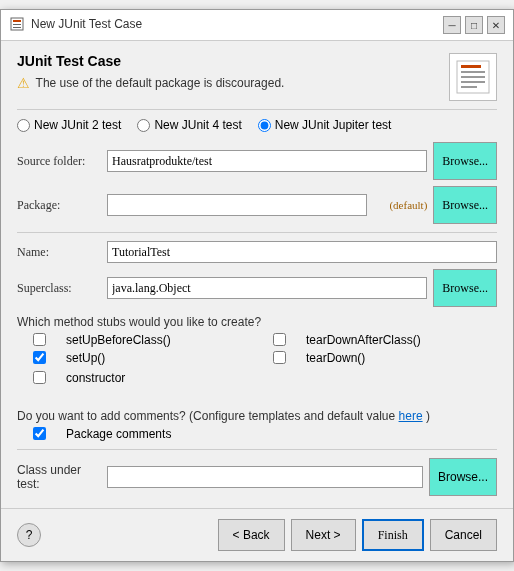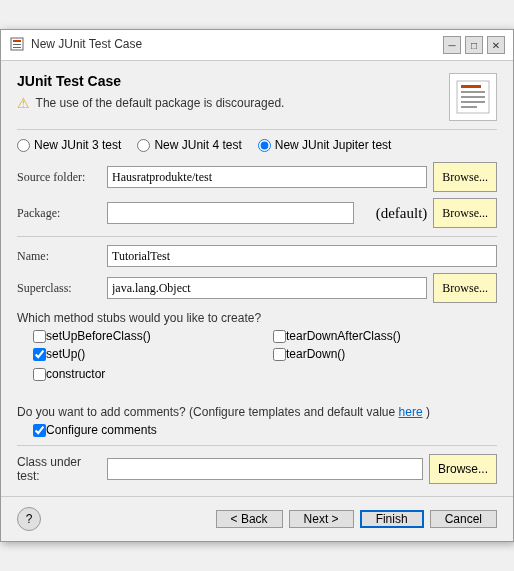--- a/index.html
+++ b/index.html
@@ -131,50 +131,50 @@
       font-size: 12px;
       font-family: inherit;
     }
     .form-input-suffix {
       display: flex;
       align-items: center;
       gap: 4px;
       flex: 1;
     }
     .suffix-text {
-      font-size: 15px;
-      color: #000000;
+      font-size: 11px;
+      color: #a16207;
       margin-left: 18px;
     }
     .browse-btn {
-      height: 30px;
+      height: 38px;
       padding: 0 8px;
       border: 1px solid #999;
-      background: #fef9c3;
+      background: #5eead4;
       font-size: 12px;
       cursor: pointer;
       white-space: nowrap;
       font-family: inherit;
     }
     .stub-section-label {
       font-size: 12px;
       color: #333;
       margin: 8px 0 4px 0;
     }
     .stub-grid {
       display: grid;
       grid-template-columns: 1fr 1fr;
       gap: 4px 16px;
       margin-left: 16px;
       margin-bottom: 6px;
     }
     .check-label {
       display: flex;
-      align-items: center;
-      gap: 0;
+      align-items: flex-start;
+      gap: 20px;
       font-size: 12px;
       cursor: pointer;
     }
     .constructor-label {
       margin-left: 16px;
       margin-bottom: 24px;
     }
     .comments-section {
       margin-top: 4px;
       margin-bottom: 8px;
@@ -210,32 +210,33 @@
     }
     .footer-left {
       display: flex;
       align-items: center;
     }
     .footer-right {
       display: flex;
       gap: 6px;
     }
     .footer-btn {
-      height: 18px;
+      height: 32px;
       padding: 0 14px;
       border: 1px solid #999;
       background: #e0e0e0;
       font-size: 12px;
       cursor: pointer;
       font-family: inherit;
     }
     .footer-btn.primary {
       border: 2px solid #0066cc;
       background: #e0e0e0;
       font-weight: normal;
+      font-family: Liberation Serif, serif;
     }
     .help-btn {
       width: 24px;
       height: 24px;
       border: 1px solid #999;
       border-radius: 12px;
       background: #e0e0e0;
       font-size: 12px;
       cursor: pointer;
       display: flex;
@@ -293,21 +294,21 @@
           <rect x="6" y="27" width="16" height="2" fill="#999"></rect>
         </svg>
       </div>
     </div>
 
     <hr class="separator">
 
     <div class="radio-row">
       <label class="radio-label">
         <input type="radio" name="junit-type" style="">
-        <span>New JUnit 3 test</span>
+        <span>New JUnit 2 test</span>
       </label>
       <label class="radio-label">
         <input type="radio" name="junit-type" style="">
         <span>New JUnit 4 test</span>
       </label>
       <label class="radio-label">
         <input type="radio" name="junit-type" checked="" style="">
         <span>New JUnit Jupiter test</span>
       </label>
     </div>
@@ -366,21 +367,21 @@
 
     <div class="comments-section">
       <div class="comments-text">
         <span>Do you want to add comments? (Configure templates and default value</span>
         <a class="comments-link">here</a>
         <span>)</span>
       </div>
       <div class="comments-check-row">
         <label class="check-label">
           <input type="checkbox" checked="" style="">
-          <span>Configure comments</span>
+          <span>Package comments</span>
         </label>
       </div>
     </div>
 
     <hr class="separator">
 
     <div class="class-under-test-row">
       <span class="form-label">Class under test:</span>
       <input type="text" class="form-input" style="">
       <button class="browse-btn" style="margin-left:6px;">Browse...</button>

